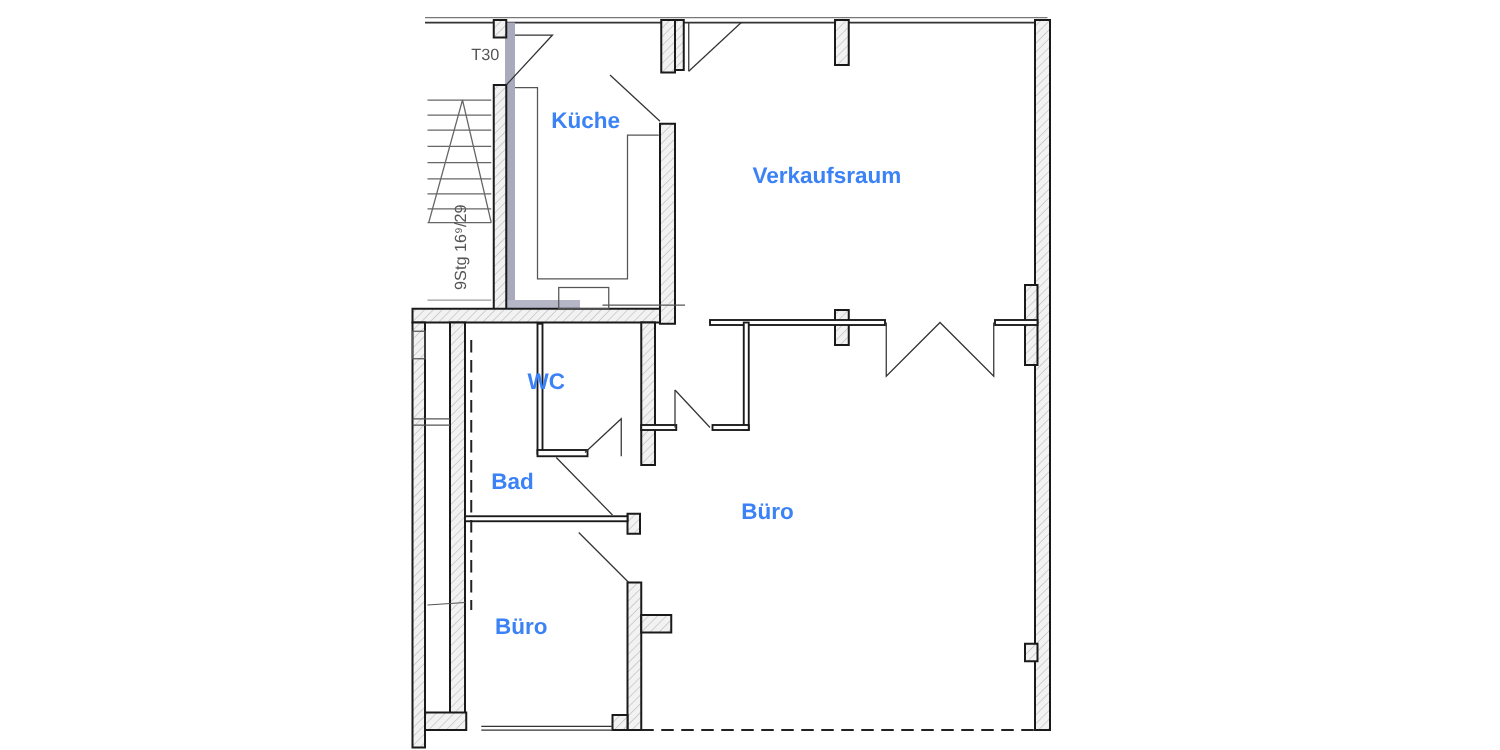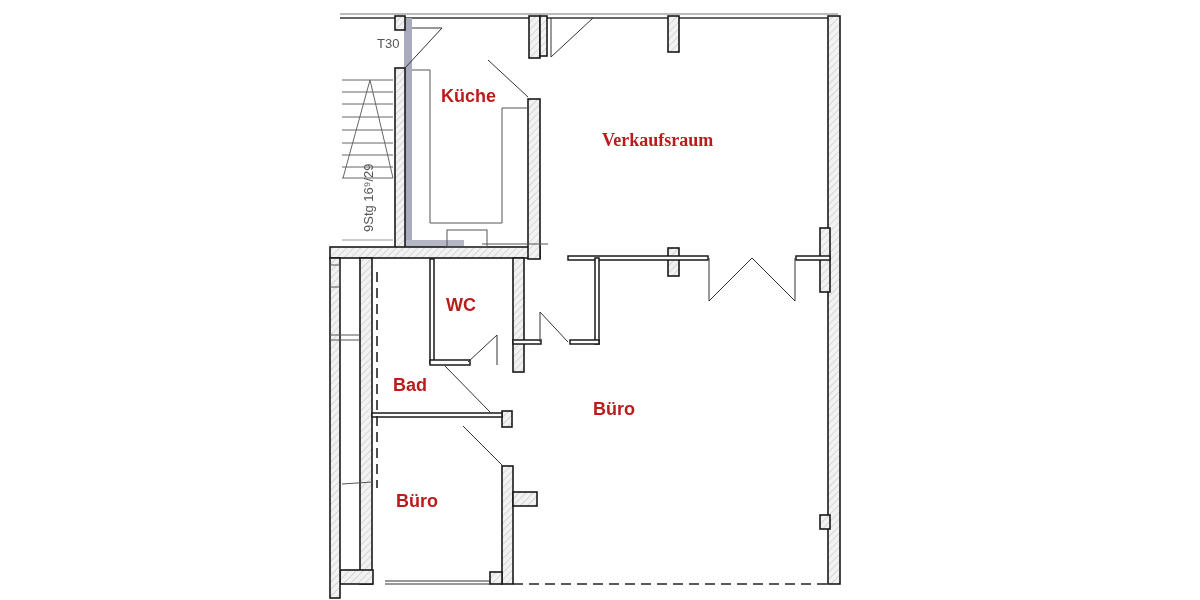--- a/index.html
+++ b/index.html
@@ -1,18 +1,18 @@
 <!DOCTYPE html>
 <html><head>
 <meta charset="utf-8">
 <style>
   html, body { margin: 0; padding: 0; background: #ffffff; }
   body { width: 1200px; height: 600px; position: relative; overflow: hidden; font-family: "Liberation Sans", sans-serif; }
   svg.plan { position: absolute; left: 0; top: 0; }
-  .room-label { position: absolute; font-family: "Liberation Sans", sans-serif; font-weight: bold; color: #b91c1c; font-size: 18px; white-space: nowrap; }
+  .room-label { position: absolute; font-family: "Liberation Sans", sans-serif; font-weight: bold; color: #3b82f6; font-size: 18px; white-space: nowrap; }
   .annot { position: absolute; font-family: "Liberation Sans", sans-serif; color: #555; font-size: 13px; white-space: nowrap; }
   .stair-note { transform: rotate(-90deg); transform-origin: left top; }
 </style>
 </head>
 <body>
 
 <svg class="plan" width="1200" height="600" viewBox="0 0 1200 600">
   <defs>
     <pattern id="hatch" patternUnits="userSpaceOnUse" width="5" height="5" patternTransform="rotate(45)">
       <rect width="5" height="5" fill="#f2f2f2"></rect>
@@ -127,20 +127,20 @@
 
   <g stroke="#555" stroke-width="1" fill="none">
     <line x1="342" y1="484" x2="372" y2="482"></line>
     <rect x="330" y="265" width="10" height="22"></rect>
     <line x1="330" y1="335" x2="360" y2="335"></line>
     <line x1="330" y1="340" x2="360" y2="340"></line>
   </g>
 </svg>
 
 <div class="room-label" style="left:441px; top:86px;">Küche</div>
-<div class="room-label" style="left:602px; top:130px;font-family:Liberation Serif, serif;">Verkaufsraum</div>
-<div class="room-label" style="left:446px; top:295px;">WC</div>
+<div class="room-label" style="left:602px; top:130px;">Verkaufsraum</div>
+<div class="room-label" style="left:422px; top:295px;">WC</div>
 <div class="room-label" style="left:393px; top:375px;">Bad</div>
 <div class="room-label" style="left:593px; top:399px;">Büro</div>
 <div class="room-label" style="left:396px; top:491px;">Büro</div>
 
 <div class="annot" style="left:377px; top:36px;">T30</div>
 <div class="annot stair-note" style="left:361px; top:232px;">9Stg 16⁹/29</div>
 
 </body></html>

